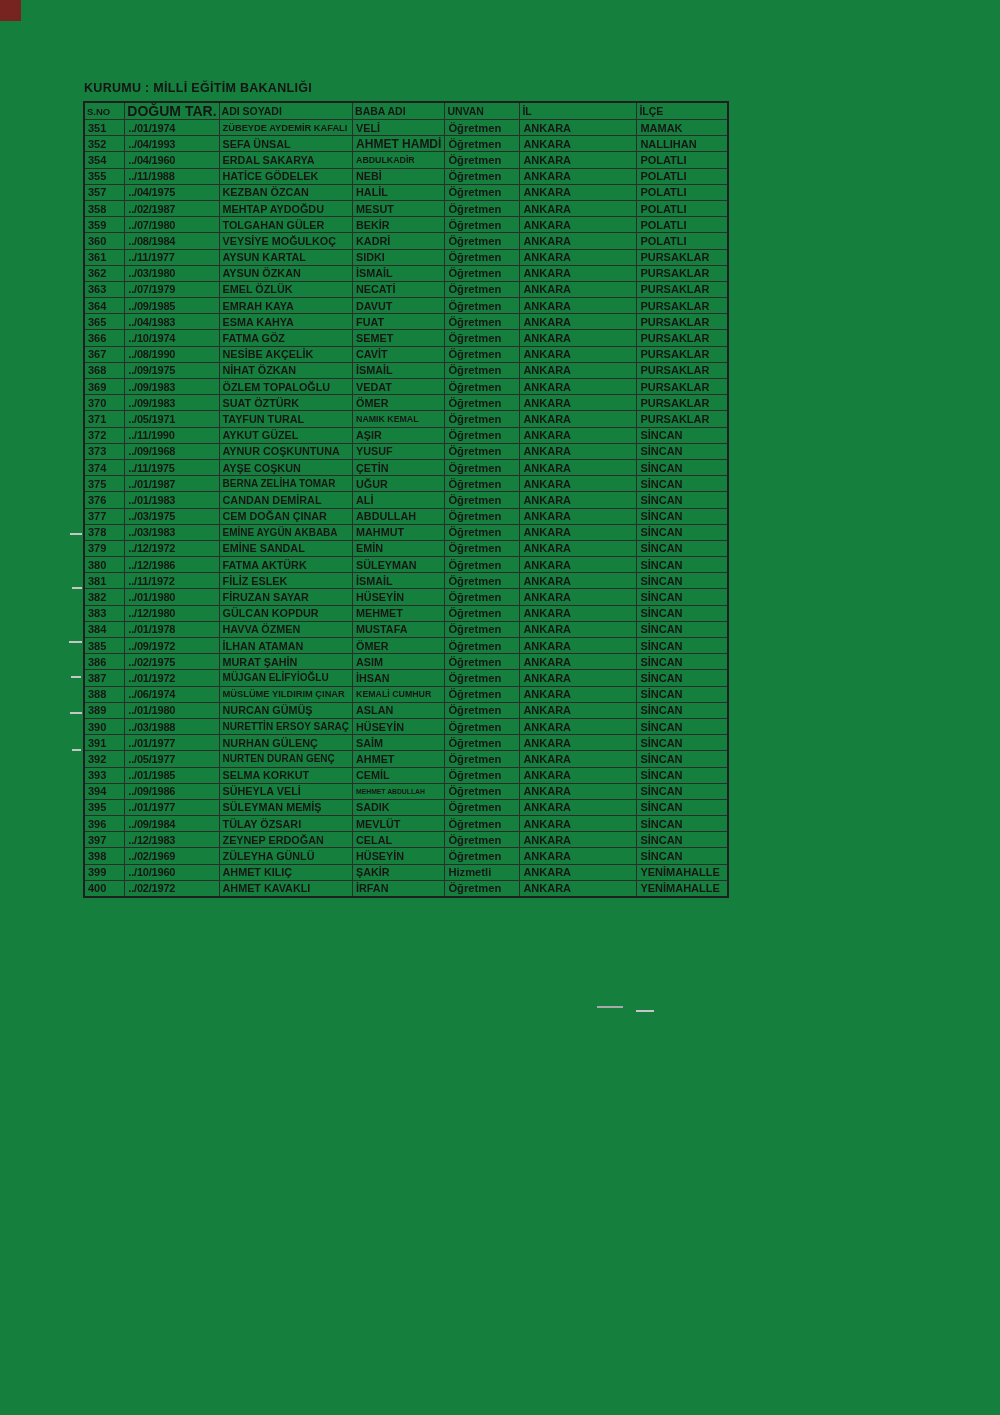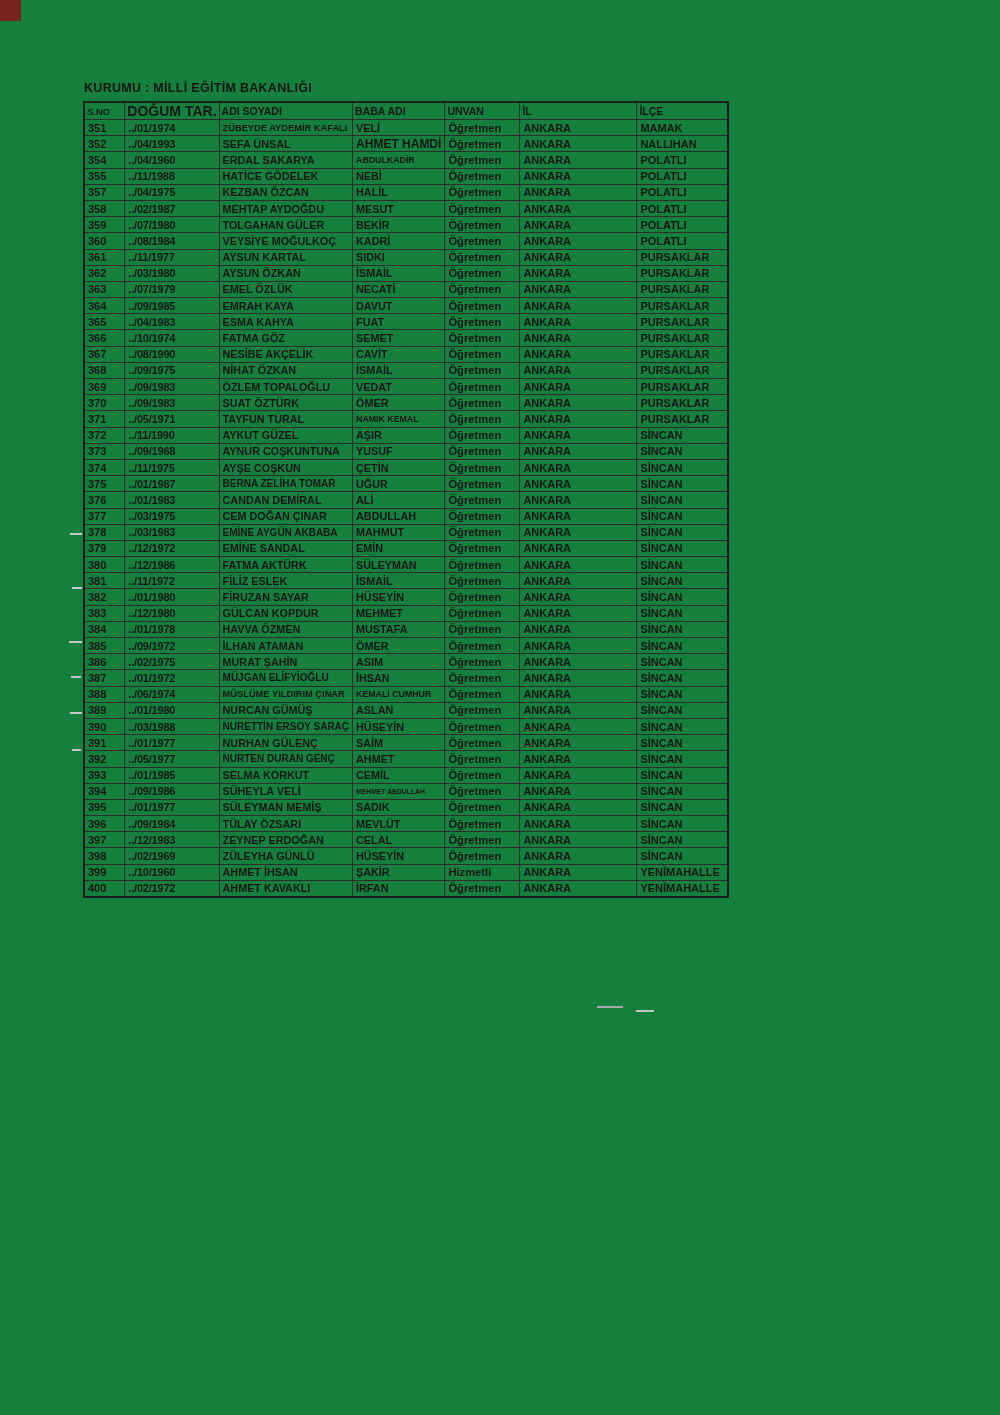--- a/index.html
+++ b/index.html
@@ -520,21 +520,21 @@
           <td class="c1">../02/1969</td>
           <td class="c2">ZÜLEYHA GÜNLÜ</td>
           <td class="c3">HÜSEYİN</td>
           <td class="c4">Öğretmen</td>
           <td class="c5">ANKARA</td>
           <td class="c6">SİNCAN</td>
         </tr>
         <tr>
           <td class="c0">399</td>
           <td class="c1">../10/1960</td>
-          <td class="c2">AHMET İHSAN</td>
+          <td class="c2">AHMET KILIÇ</td>
           <td class="c3">ŞAKİR</td>
           <td class="c4">Hizmetli</td>
           <td class="c5">ANKARA</td>
           <td class="c6">YENİMAHALLE</td>
         </tr>
         <tr>
           <td class="c0">400</td>
           <td class="c1">../02/1972</td>
           <td class="c2">AHMET KAVAKLI</td>
           <td class="c3">İRFAN</td>

